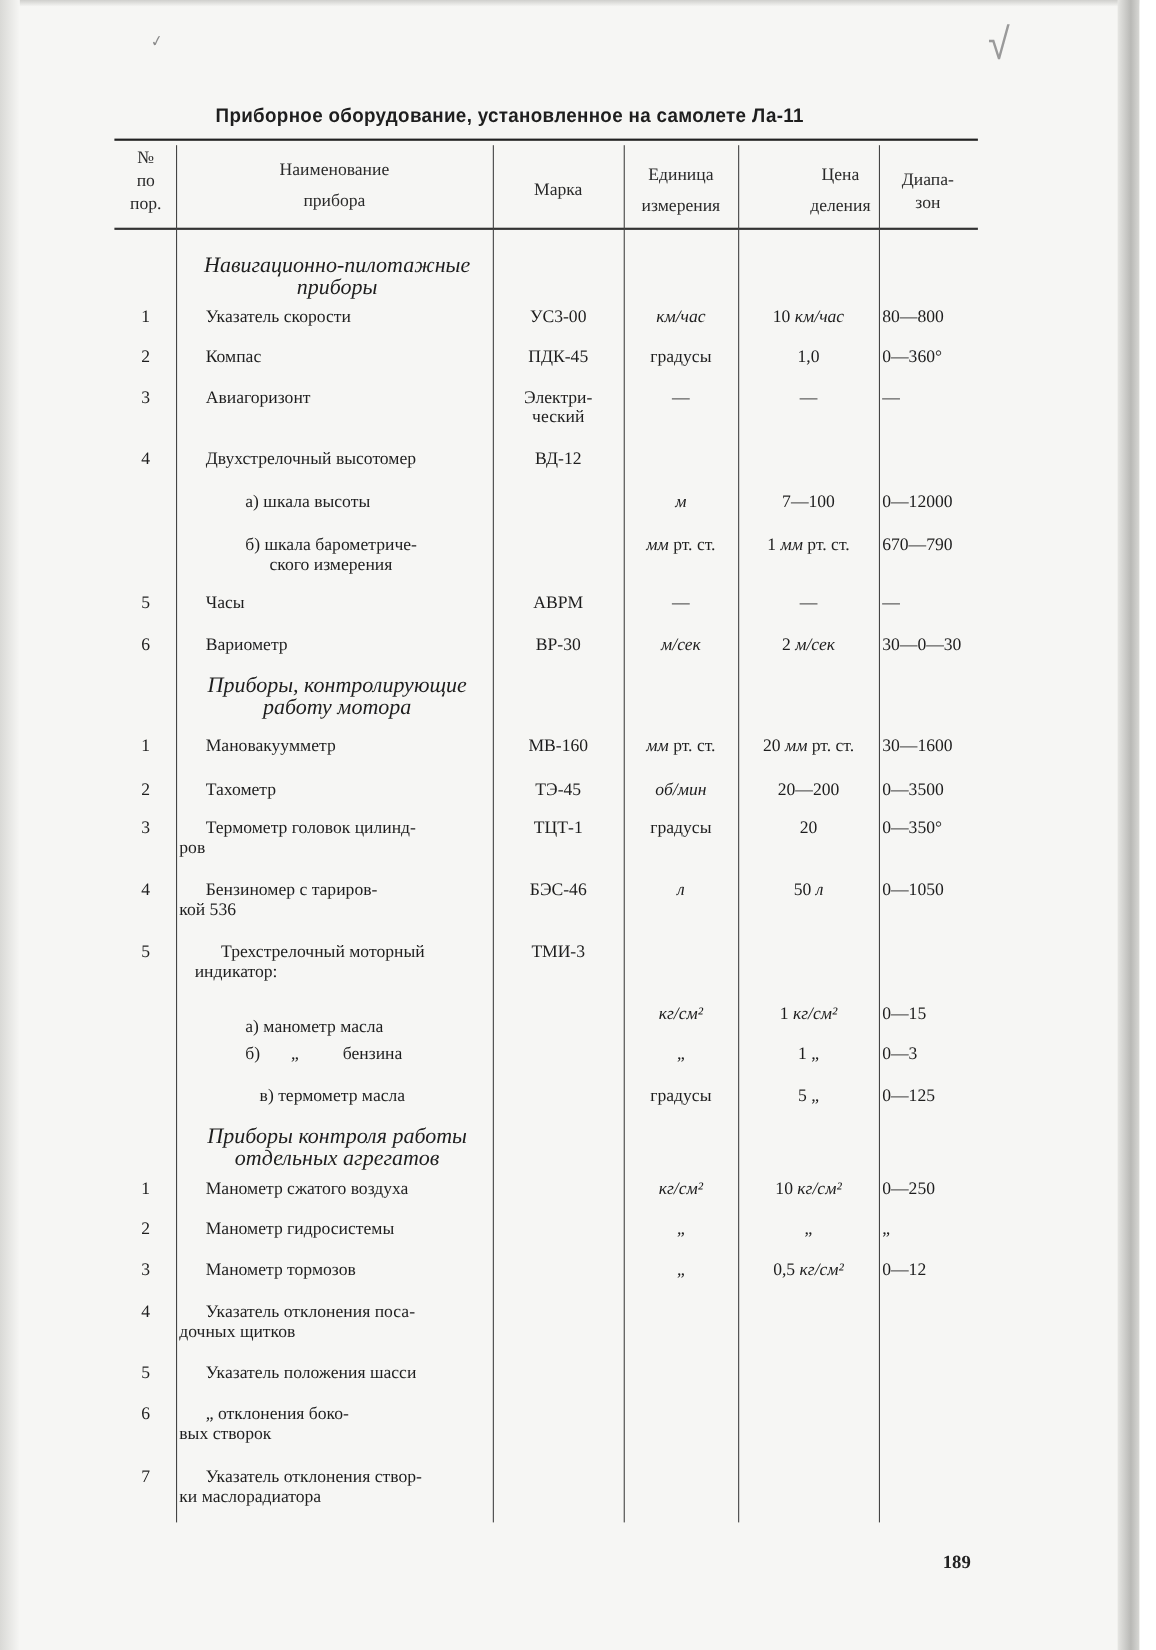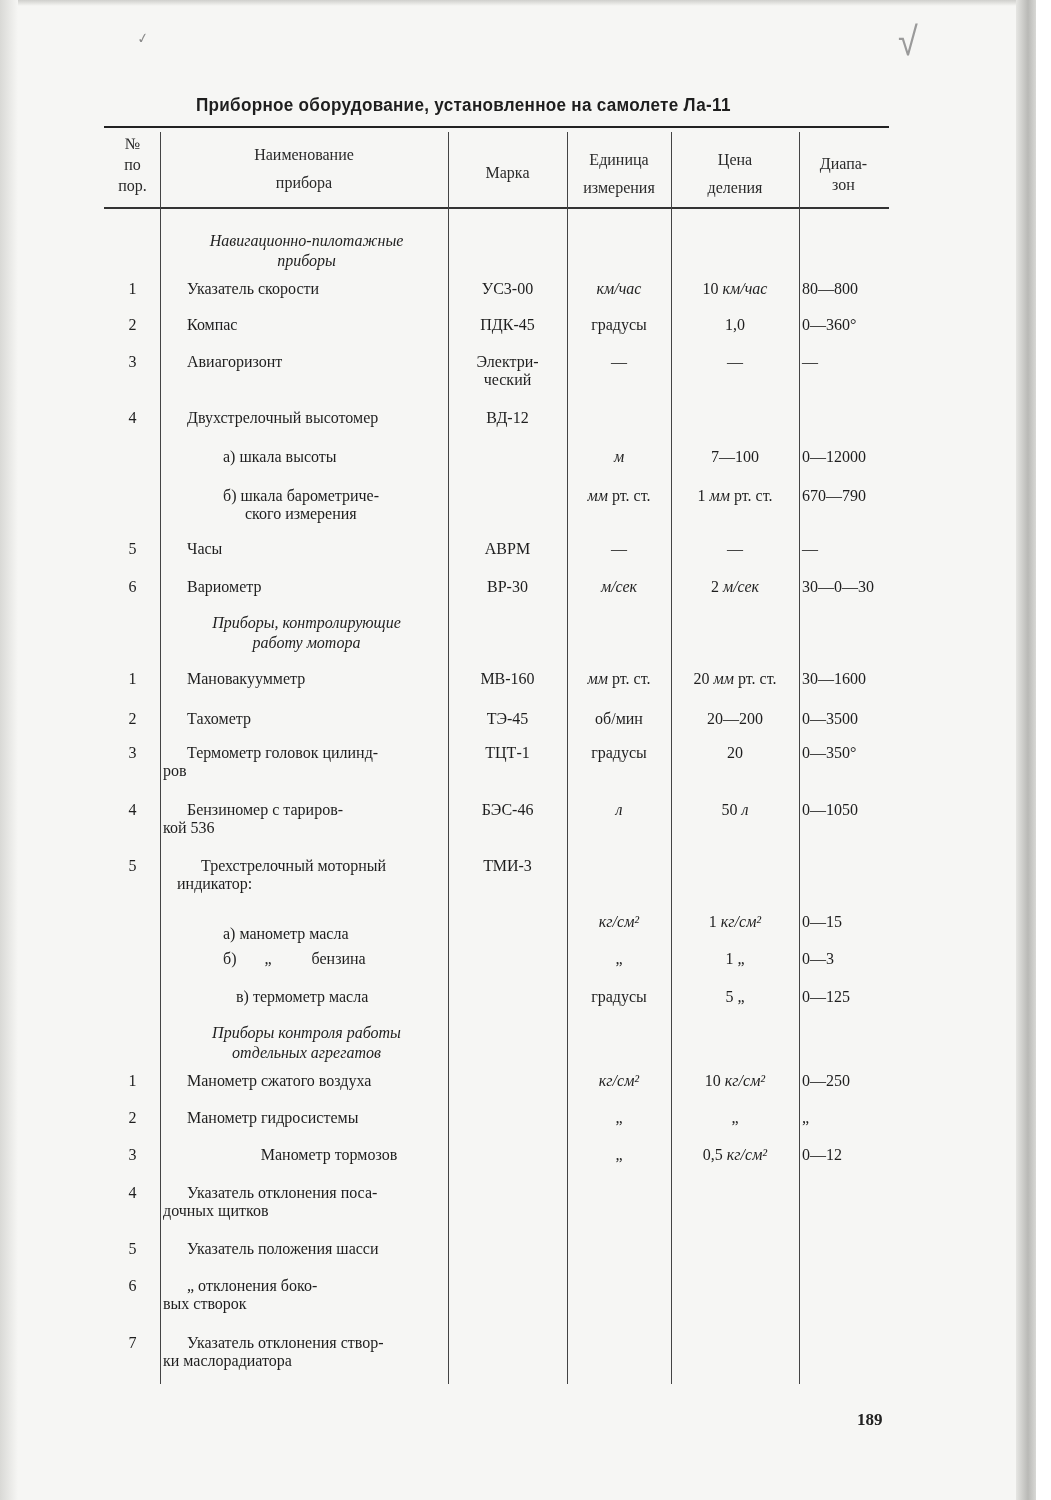--- a/index.html
+++ b/index.html
@@ -32,25 +32,25 @@
   .v2 { left: 448px; top: 132px; height: 1252px; }
   .v3 { left: 567px; top: 132px; height: 1252px; }
   .v4 { left: 671px; top: 132px; height: 1252px; }
   .v5 { left: 799px; top: 132px; height: 1252px; }
 
   .hdr { position: absolute; text-align: center; font-size: 16px; line-height: 21px; color: #2a2a2a; }
   .hdr-no { left: 105px; width: 55px; top: 133px; }
   .hdr-name { left: 160px; width: 288px; top: 141px; line-height: 28px; }
   .hdr-brand { left: 448px; width: 119px; top: 162px; }
   .hdr-unit { left: 567px; width: 104px; top: 146px; line-height: 28px; }
-  .hdr-div { left: 671px; width: 128px; top: 146px; line-height: 28px; }
+  .hdr-div { left: 671px; width: 128px; top: 146px; line-height: 28px; padding-left: 29px; }
   .hdr-range { left: 799px; width: 89px; top: 153px; }
 
   .section { position: absolute; left: 165px; width: 283px; text-align: center; font-style: italic;
-    font-size: 16px; line-height: 20px; }
+    font-size: 20px; line-height: 20px; }
 
   .row { position: absolute; left: 105px; width: 783px; height: 1px; }
   .cell { position: absolute; top: 0; font-size: 16px; line-height: 18px; white-space: nowrap; }
   .c-no { left: 0; width: 55px; text-align: center; }
   .c-name { left: 82px; width: 260px; white-space: normal; }
   .c-name.sub { left: 118px; }
   .c-brand { left: 345px; width: 115px; text-align: center; }
   .c-unit { left: 462px; width: 104px; text-align: center; }
   .c-div { left: 566px; width: 128px; text-align: center; }
   .c-range { left: 697px; width: 86px; text-align: left; }
@@ -161,21 +161,21 @@
       <div class="cell c-name" style="white-space: pre;">Мановакуумметр</div>
       <div class="cell c-brand">МВ-160</div>
       <div class="cell c-unit"><i>мм</i> рт. ст.</div>
       <div class="cell c-div">20 <i>мм</i> рт. ст.</div>
       <div class="cell c-range">30—1600</div>
     </div>
     <div class="row" style="top: 710px;">
       <div class="cell c-no">2</div>
       <div class="cell c-name" style="white-space: pre;">Тахометр</div>
       <div class="cell c-brand">ТЭ-45</div>
-      <div class="cell c-unit" style="">об/мин</div>
+      <div class="cell c-unit" style="font-style: italic;">об/мин</div>
       <div class="cell c-div">20—200</div>
       <div class="cell c-range">0—3500</div>
     </div>
     <div class="row" style="top: 744px;">
       <div class="cell c-no">3</div>
       <div class="cell c-name" style="left: 58px;"><span style="padding-left: 24px;">Термометр головок цилинд-</span><br>ров</div>
       <div class="cell c-brand">ТЦТ-1</div>
       <div class="cell c-unit">градусы</div>
       <div class="cell c-div">20</div>
       <div class="cell c-range">0—350°</div>
@@ -231,21 +231,21 @@
     <div class="row" style="top: 1109px;">
       <div class="cell c-no">2</div>
       <div class="cell c-name" style="white-space: pre; left: 82px;">Манометр гидросистемы</div>
       <div class="cell c-brand"></div>
       <div class="cell c-unit">„</div>
       <div class="cell c-div">„</div>
       <div class="cell c-range">„</div>
     </div>
     <div class="row" style="top: 1146px;">
       <div class="cell c-no">3</div>
-      <div class="cell c-name" style="white-space: pre; left: 94px; text-align: center;">Манометр тормозов</div>
+      <div class="cell c-name" style="white-space: pre; left: 82px;">Манометр тормозов</div>
       <div class="cell c-brand"></div>
       <div class="cell c-unit">„</div>
       <div class="cell c-div">0,5 <i>кг/см²</i></div>
       <div class="cell c-range">0—12</div>
     </div>
     <div class="row" style="top: 1184px;">
       <div class="cell c-no">4</div>
       <div class="cell c-name" style="left: 58px;"><span style="padding-left: 24px;">Указатель отклонения поса-</span><br>дочных щитков</div>
       <div class="cell c-brand"></div>
       <div class="cell c-unit"></div>

